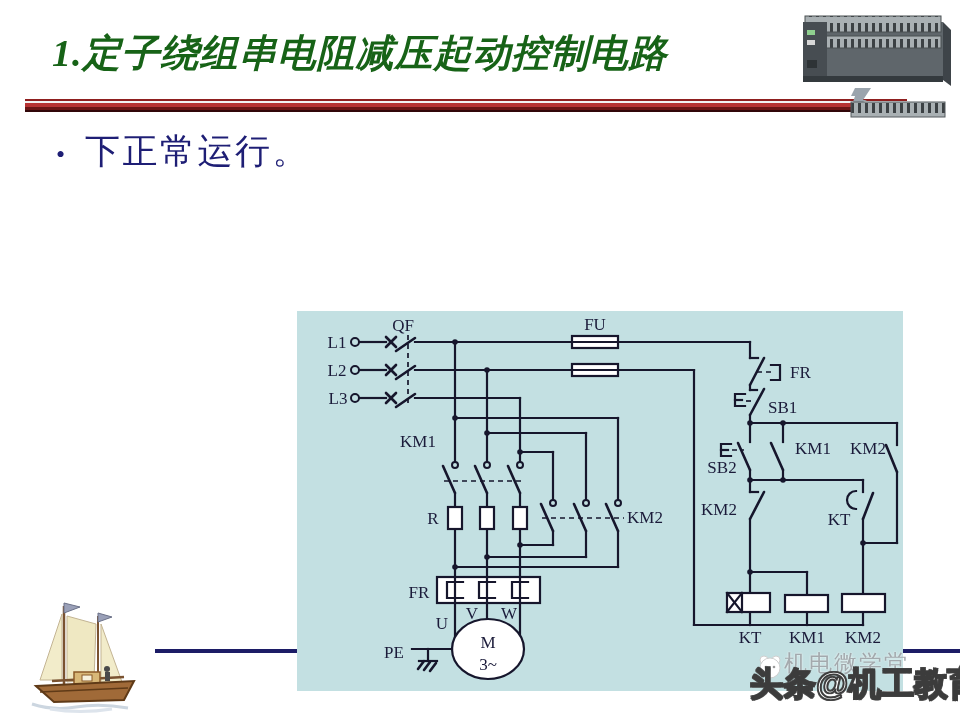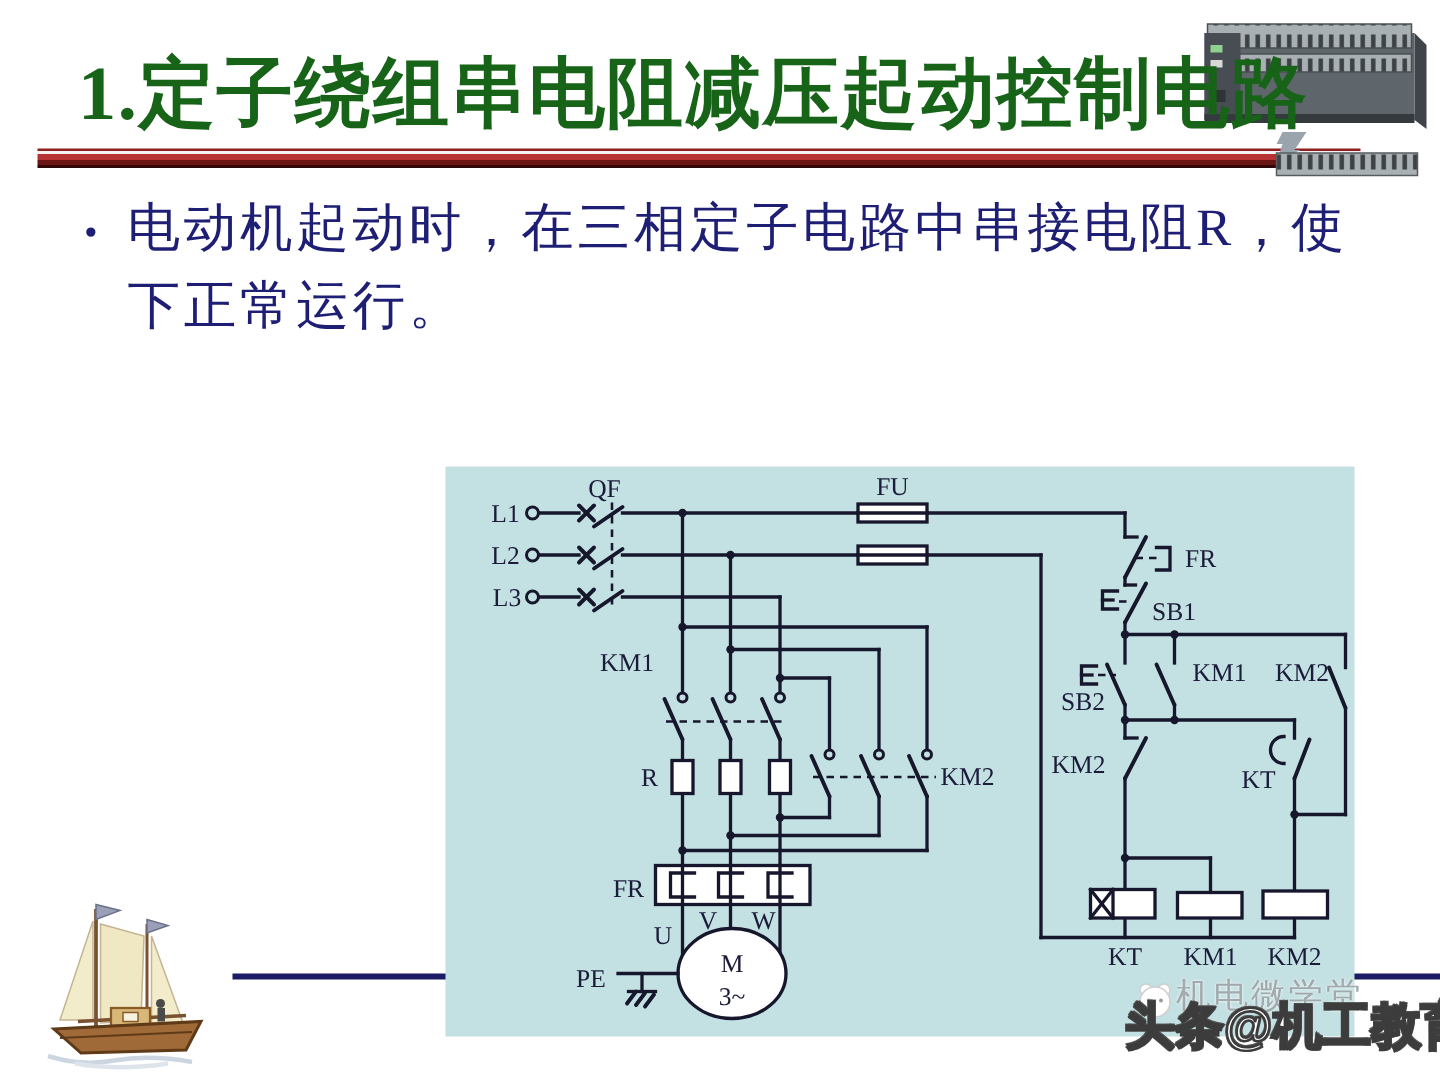--- a/index.html
+++ b/index.html
@@ -4,22 +4,22 @@
 <style>
   html,body { margin:0; padding:0; background:#e8e8e8; }
   .slide {
     position:relative; width:960px; height:720px; background:#ffffff;
     overflow:hidden; font-family:"Liberation Serif", serif;
   }
   
   .plc { position:absolute; left:793px; top:4px; width:162px; height:118px; z-index:2; }
   .title {
     position:absolute; left:52px; top:28px; margin:0; z-index:3;
-    font-size:51px; font-weight:bold; color:#176317; letter-spacing:1px;
-    white-space:nowrap; font-family:"Liberation Serif", serif;
+    font-size:38px; font-weight:bold; color:#176317; letter-spacing:1px;
+    white-space:nowrap; font-family:"Liberation Serif", serif;font-style:italic;
   }
   .rule {
     position:absolute; left:25px; top:99px; width:882px; height:13px; z-index:1;
     background:linear-gradient(180deg,#8f1f1f 0 2px,#f2f2f2 2px 4px,#b73232 4px 8px,#6b1414 8px 11px,#310709 11px 13px);
   }
   
   .bullet { position:absolute; left:56px; top:140px; font-size:26px; color:#1e1e75; z-index:2; }
   .bodytext { position:absolute; left:85px; top:126px; width:830px; z-index:2; }
   .bodytext .bline {
     font-size:35px; line-height:52px; color:#1e1e75; letter-spacing:2.5px;
@@ -75,21 +75,20 @@
       <polygon points="62,84 78,84 70,96 74,96 58,104 62,92 58,92" fill="#9aa4ad"></polygon>
       <rect x="58" y="98" width="94" height="15" fill="url(#teeth)" stroke="#555b5e" stroke-width="1"></rect>
     </svg>
   </div>
 
   <h1 class="title">1.定子绕组串电阻减压起动控制电路</h1>
   <div class="rule"></div>
 
   <div class="bullet">•</div>
   <div class="bodytext">
-    <div class="bline">电动机起动时，在三相定子电路中串接电阻R，使</div>
     <div class="bline">下正常运行。</div>
   </div>
 
   <div class="underline"></div>
 
   <div class="panel">
     <svg class="csvg" width="606" height="380" viewBox="297 291 606 380">
 
       <g>
 

